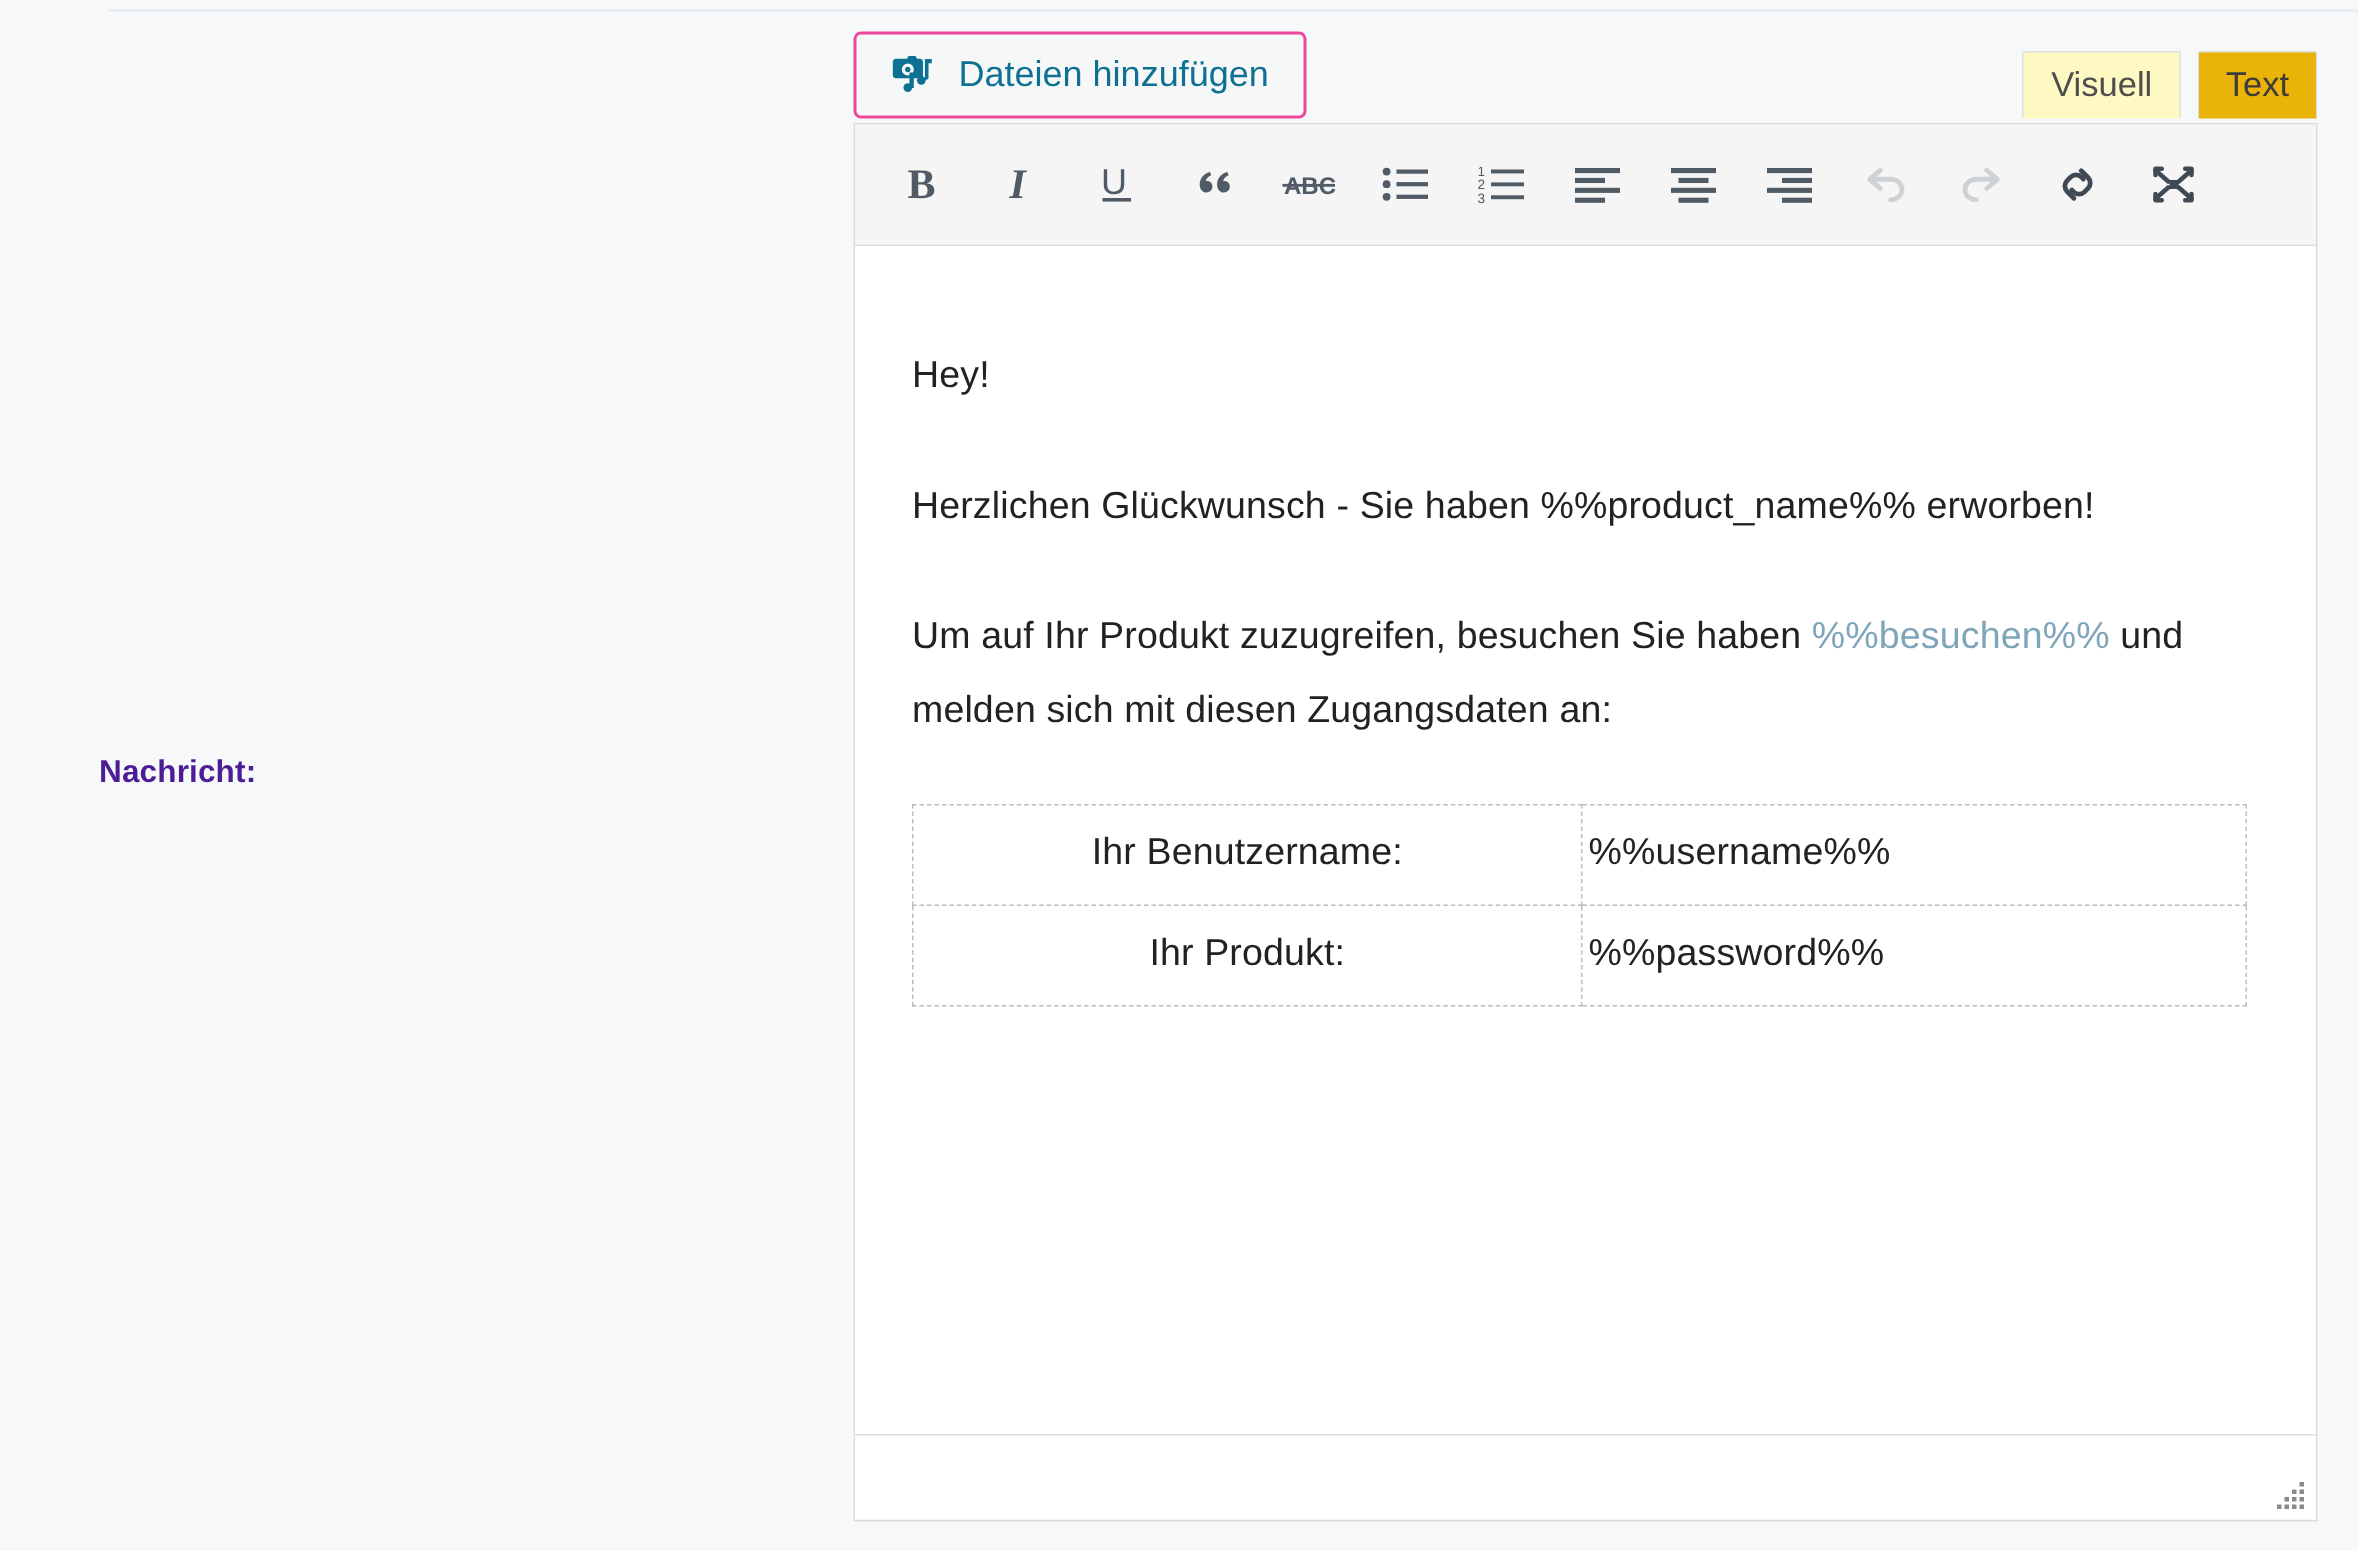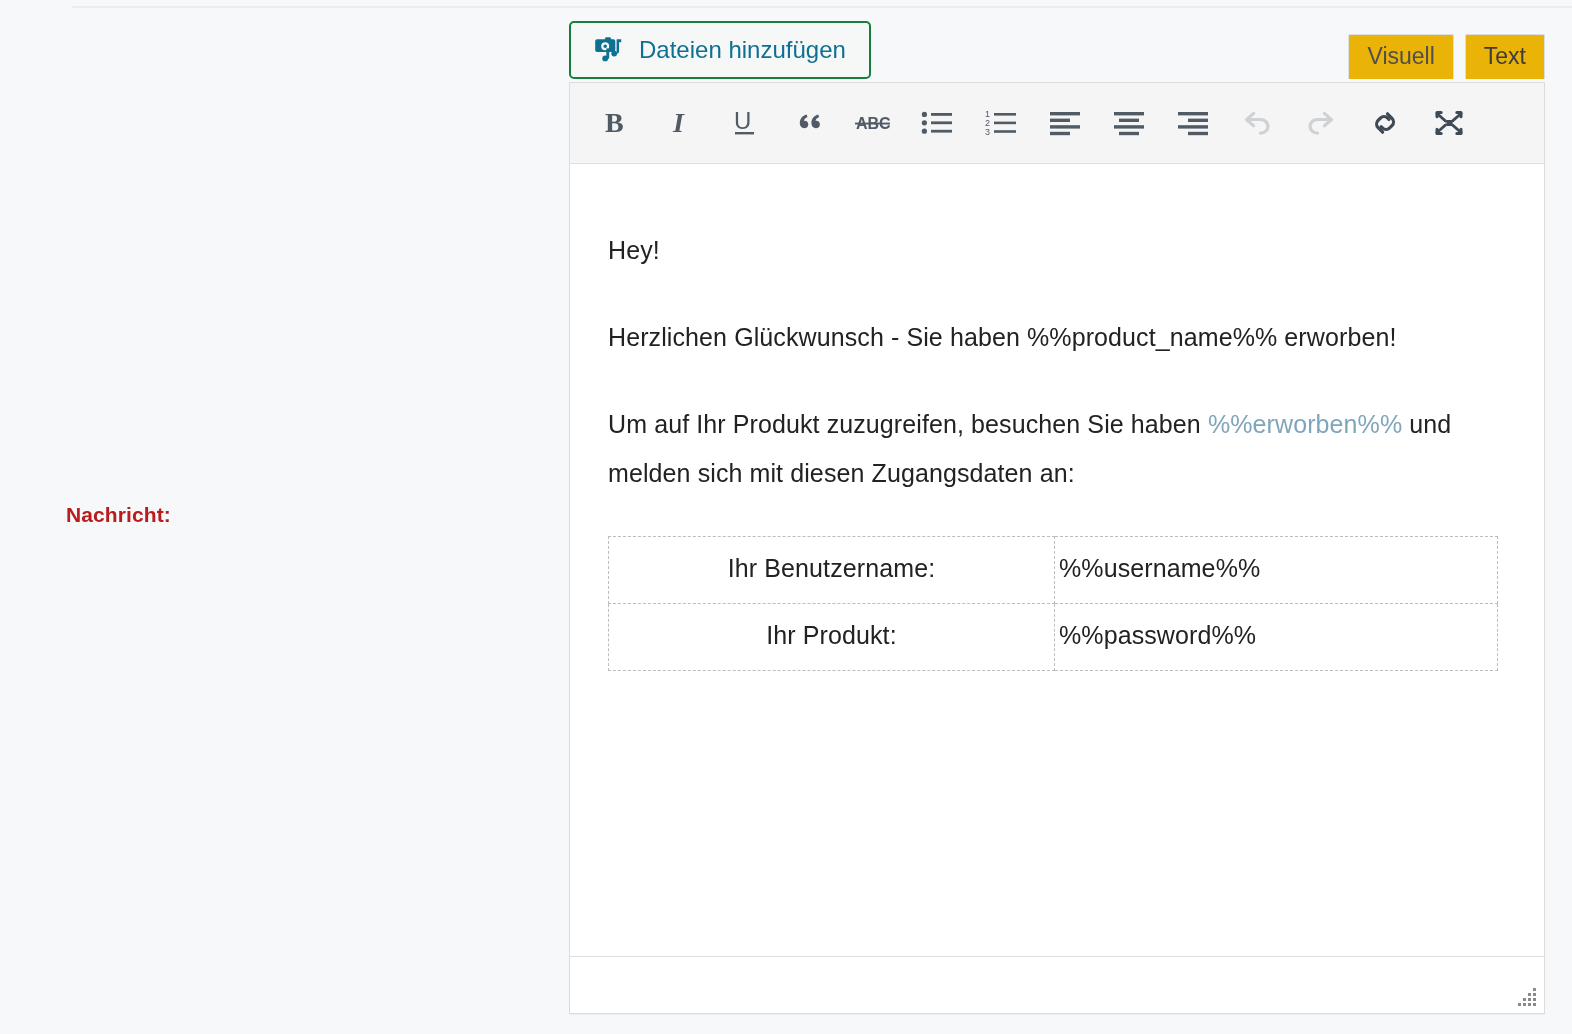--- a/index.html
+++ b/index.html
@@ -27,21 +27,21 @@
   }
 
   
   .form-label {
     position: absolute;
     left: 66px;
     top: 503px;
     width: 440px;
     font-size: 21px;
     font-weight: bold;
-    color: #b91c1c;
+    color: #4c1d95;
     letter-spacing: 0.1px;
   }
 
   
   .editor-col {
     position: absolute;
     left: 569px;
     top: 0;
     width: 976px;
   }
@@ -55,21 +55,21 @@
     position: absolute;
     left: 0;
     top: 21px;
     height: 58px;
     box-sizing: border-box;
     display: flex;
     align-items: center;
     gap: 16px;
     padding: 0 23px 0 22px;
     background: #f6f7f7;
-    border: 2px solid #15803d;
+    border: 2px solid #ec4899;
     border-radius: 5px;
     color: #0e7092;
     font-size: 24px;
     cursor: pointer;
   }
   .add-media-btn .mi {
     display: block;
     width: 30px;
     height: 28px;
     flex: 0 0 auto;
@@ -80,21 +80,21 @@
     position: absolute;
     right: 0;
     top: 34px;
     display: flex;
     align-items: flex-end;
   }
   .tab-switch .tab {
     font-size: 23px;
     color: #4e4e4e;
     padding: 9px 18px 11px 18px;
-    background: #eab308;
+    background: #fef9c3;
     border: 1px solid #e0e0e0;
     border-bottom: none;
     border-radius: 2px 2px 0 0;
     cursor: pointer;
     line-height: 1.05;
   }
   .tab-switch .tab.active {
     background: #eab308;
     border-color: #dcdcdc;
     color: #3c3c3c;
@@ -354,21 +354,21 @@
   </div>
 
   <div class="editor-body">
     <div class="doc">
 
       <p class="first">Hey!</p>
 
       <p>Herzlichen Glückwunsch - Sie haben %%product_name%% erworben!</p>
 
       <p>
-        <span>Um auf Ihr Produkt zuzugreifen, besuchen Sie haben </span><a class="token-link" href="#">%%erworben%%</a><span> und melden sich mit diesen Zugangsdaten an:</span>
+        <span>Um auf Ihr Produkt zuzugreifen, besuchen Sie haben </span><a class="token-link" href="#">%%besuchen%%</a><span> und melden sich mit diesen Zugangsdaten an:</span>
       </p>
 
       <table class="cred-table">
         <tbody>
           <tr>
             <td class="k">Ihr Benutzername:</td>
             <td>%%username%%</td>
           </tr>
           <tr>
             <td class="k">Ihr Produkt:</td>

